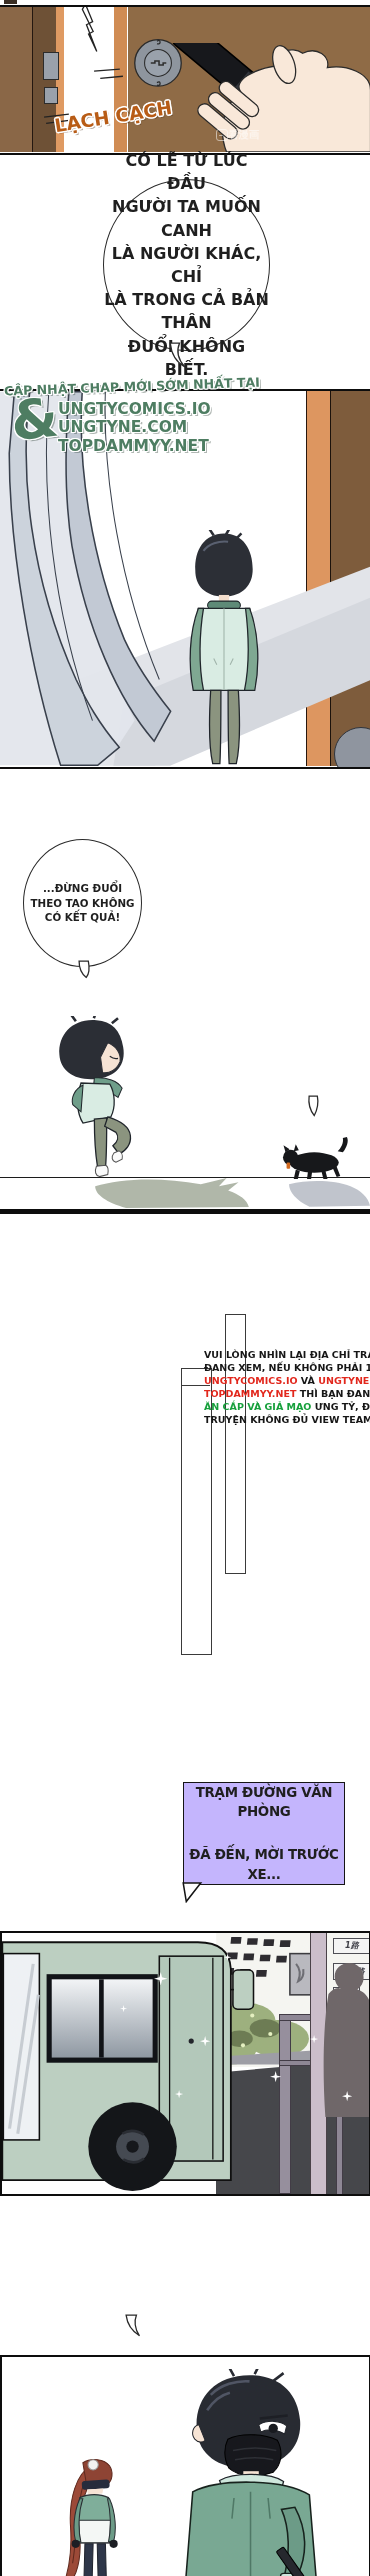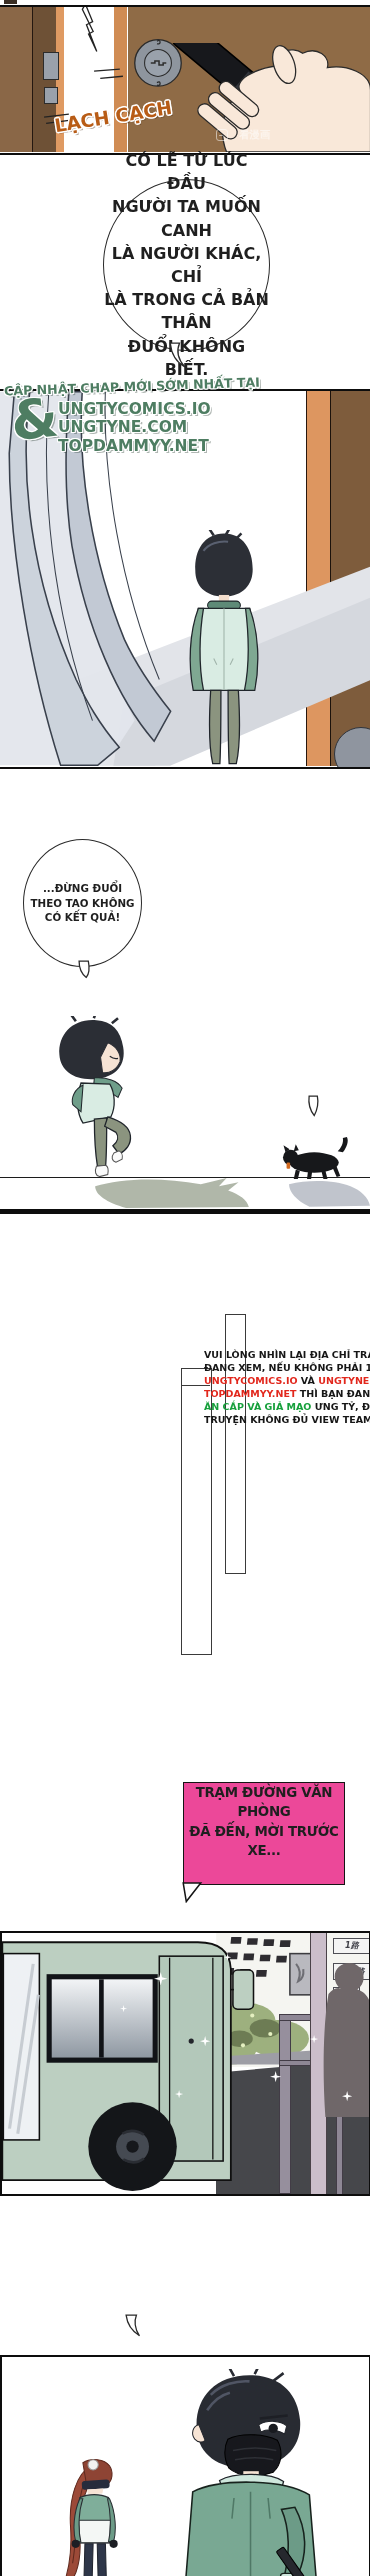--- a/index.html
+++ b/index.html
@@ -4,21 +4,21 @@
 <style>
   html,body{margin:0;padding:0;background:#ffffff;}
   .page{position:relative;width:371px;height:3338px;background:#fff;overflow:hidden;
         font-family:"DejaVu Sans",sans-serif;}
   .abs{position:absolute;}
   .ctext{font-weight:bold;color:#1f1f1f;text-align:center;line-height:1.45;}
   .bubble{position:absolute;background:#fff;border:1.3px solid #2a2a2a;border-radius:50%;
           display:flex;flex-direction:column;align-items:center;justify-content:center;
           text-align:center;z-index:6;}
   .panel{position:absolute;box-sizing:border-box;background:#fff;overflow:hidden;}
-  .wm{color:#ffffff;opacity:.55;font-weight:bold;display:flex;align-items:center;gap:11px;}
+  .wm{color:#ffffff;opacity:.55;font-weight:bold;display:flex;align-items:center;gap:0;}
   .wm-icon{display:inline-block;width:10.3px;height:10.3px;border:1.3px solid #fff;border-radius:3.1px;
            position:relative;}
   .wm-icon:after{content:"";position:absolute;left:2.1px;top:4.6px;width:4.1px;height:1.5px;background:#fff;border-radius:1px;}
   .greentxt{color:#4e7d62;font-weight:bold;
     text-shadow:-1px 0 #fff,1px 0 #fff,0 -1px #fff,0 1px #fff,-1px -1px #fff,1px 1px #fff,-1px 1px #fff,1px -1px #fff,2.1px 2.1px 0 rgba(30,50,38,.35);}
   .sfx{font-weight:bold;color:#b85c16;
     text-shadow:-1.5px 0 #fff,1.5px 0 #fff,0 -1.5px #fff,0 1.5px #fff,-1px -1px #fff,1px 1px #fff,-1px 1px #fff,1px -1px #fff,1.5px 2.1px 0 rgba(60,30,5,.4);}
   .notice-line{font-size:9.5px;font-weight:bold;line-height:13px;color:#161616;white-space:nowrap;}
   .nred{color:#e2271c;} .ngreen{color:#17a03c;}
   .pillar{position:absolute;background:#fff;border:1px solid #3a3a3a;z-index:2;}
@@ -188,21 +188,21 @@
     </div>
     <div class="notice-line">
       <span class="nred">TOPDAMMYY.NET</span><span> THÌ BẠN ĐANG ĐỌC Ở WEB</span>
     </div>
     <div class="notice-line">
       <span class="ngreen">ĂN CẮP VÀ GIẢ MẠO</span><span> ƯNG TỶ, ĐỌC Ở WEB REUP</span>
     </div>
     <div class="notice-line">TRUYỆN KHÔNG ĐỦ VIEW TEAM SẼ NGỪNG DỊCH.</div>
   </div>
 
-  <div class="abs" style="left:183px;top:1782px;width:162px;height:103px;background:#ec4899;border:1.8px solid #151515;box-sizing:border-box;display:flex;flex-direction:column;align-items:center;justify-content:flex-start;z-index:5;">
+  <div class="abs" style="left:183px;top:1782px;width:162px;height:103px;background:#c4b5fd;border:1.8px solid #151515;box-sizing:border-box;display:flex;flex-direction:column;align-items:center;justify-content:space-between;z-index:5;">
     <div class="ctext" style="font-size:13.4px;letter-spacing:-0.3px;">TRẠM ĐƯỜNG VĂN PHÒNG</div>
     <div class="ctext" style="font-size:13.4px;letter-spacing:-0.3px;">ĐÃ ĐẾN, MỜI TRƯỚC XE...</div>
   </div>
   <svg class="abs" style="left:181px;top:1882px;z-index:6;" width="24" height="20.6" viewBox="0 0 46 40">
     <path d="M4,2 L38,2 L10,38 Z" fill="#fff" stroke="#151515" stroke-width="3"></path>
   </svg>
 
   <div class="panel" style="left:0;top:1931px;width:371px;height:265px;border:2.6px solid #0d0d0d;">
 
     <svg class="abs" style="left:214px;top:0;" width="155" height="134" viewBox="0 0 300 260">

